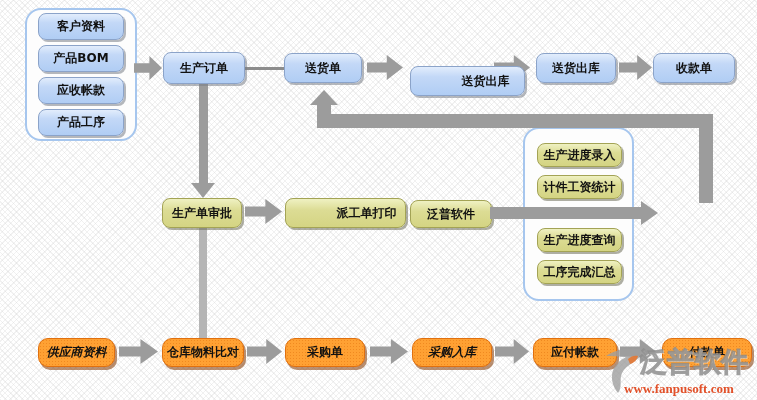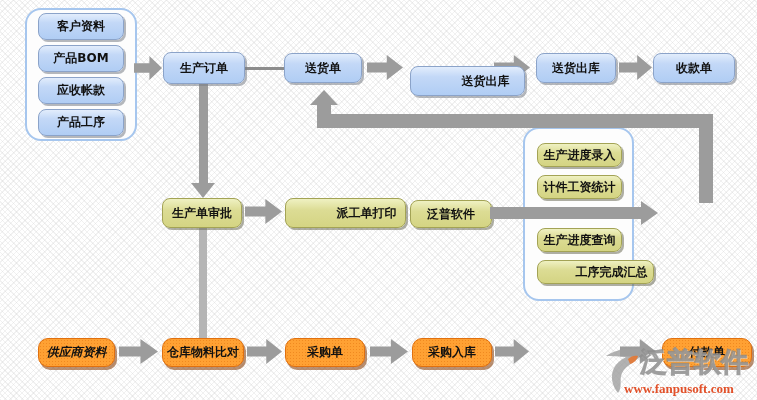--- a/index.html
+++ b/index.html
@@ -48,25 +48,25 @@
   #n-delivery-out{left:410px;top:66px;width:77px;height:28px;padding-left:36px;}
   #n-receivable{left:536px;top:53px;width:78px;height:28px;}
   #n-receipt{left:653px;top:53px;width:80px;height:28px;}
   #n-approve{left:162px;top:198px;width:78px;height:28px;}
   #n-dispatch{left:285px;top:198px;width:77px;height:28px;padding-left:42px;}
   #n-material{left:410px;top:200px;width:80px;height:26px;}
   #n-prod-in{left:658px;top:202px;width:87px;height:25px;}
   #n-prog-entry{left:537px;top:143px;width:83px;height:22px;}
   #n-piece-wage{left:537px;top:175px;width:83px;height:22px;}
   #n-prog-query{left:537px;top:228px;width:83px;height:22px;}
-  #n-proc-summary{left:537px;top:260px;width:83px;height:22px;padding-left:32px;}
+  #n-proc-summary{left:537px;top:260px;width:83px;height:22px;}
   #n-supplier{left:38px;top:338px;width:75px;height:27px;font-style:italic;}
   #n-compare{left:162px;top:338px;width:80px;height:27px;}
   #n-purchase{left:285px;top:338px;width:78px;height:27px;}
-  #n-purch-in{left:412px;top:338px;width:78px;height:27px;}
+  #n-purch-in{left:412px;top:338px;width:78px;height:27px;font-style:italic;}
   #n-payable{left:533px;top:338px;width:82px;height:27px;}
   #n-payment{left:662px;top:338px;width:88px;height:27px;}
   
   .conn{position:absolute;z-index:2;}
   .bar{background:#9c9c9c;}
   .barrow{
     background:#9c9c9c;
     clip-path:polygon(0 30%,55% 30%,55% 0,100% 50%,55% 100%,55% 70%,0 70%);
   }
   #a-panel-order{left:134px;top:56px;width:28px;height:24px;}
@@ -160,20 +160,21 @@
 
   <div class="node yellow" id="n-prog-entry">生产进度录入</div>
   <div class="node yellow" id="n-piece-wage">计件工资统计</div>
   <div class="node yellow" id="n-prog-query">生产进度查询</div>
   <div class="node yellow" id="n-proc-summary">工序完成汇总</div>
 
   <div class="node orange" id="n-supplier">供应商资料</div>
   <div class="node orange" id="n-compare">仓库物料比对</div>
   <div class="node orange" id="n-purchase">采购单</div>
   <div class="node orange" id="n-purch-in">采购入库</div>
+  <div class="node orange" id="n-payable">应付帐款</div>
   <div class="node orange" id="n-payment">付款单</div>
 
   <div id="watermark">
     <svg id="wm-logo" width="44" height="48" viewBox="0 0 44 48">
       <path d="M2 10 C14 2 32 0 43 6 L24 20 C20 23 18 26 17 30 C16 36 18 42 14 47 C8 40 6 30 10 22 C12 18 16 14 22 11 C14 10 7 10 2 10 Z" fill="#9f9f9f" fill-opacity="0.8"></path>
       <path d="M24 13 C27 10 31 9 34 10 C33 14 30 17 26 18 Z" fill="#e8742c" fill-opacity="0.85"></path>
     </svg>
     <div id="wm-brand">泛普软件</div>
     <div id="wm-url">www.fanpusoft.com</div>
   </div>

